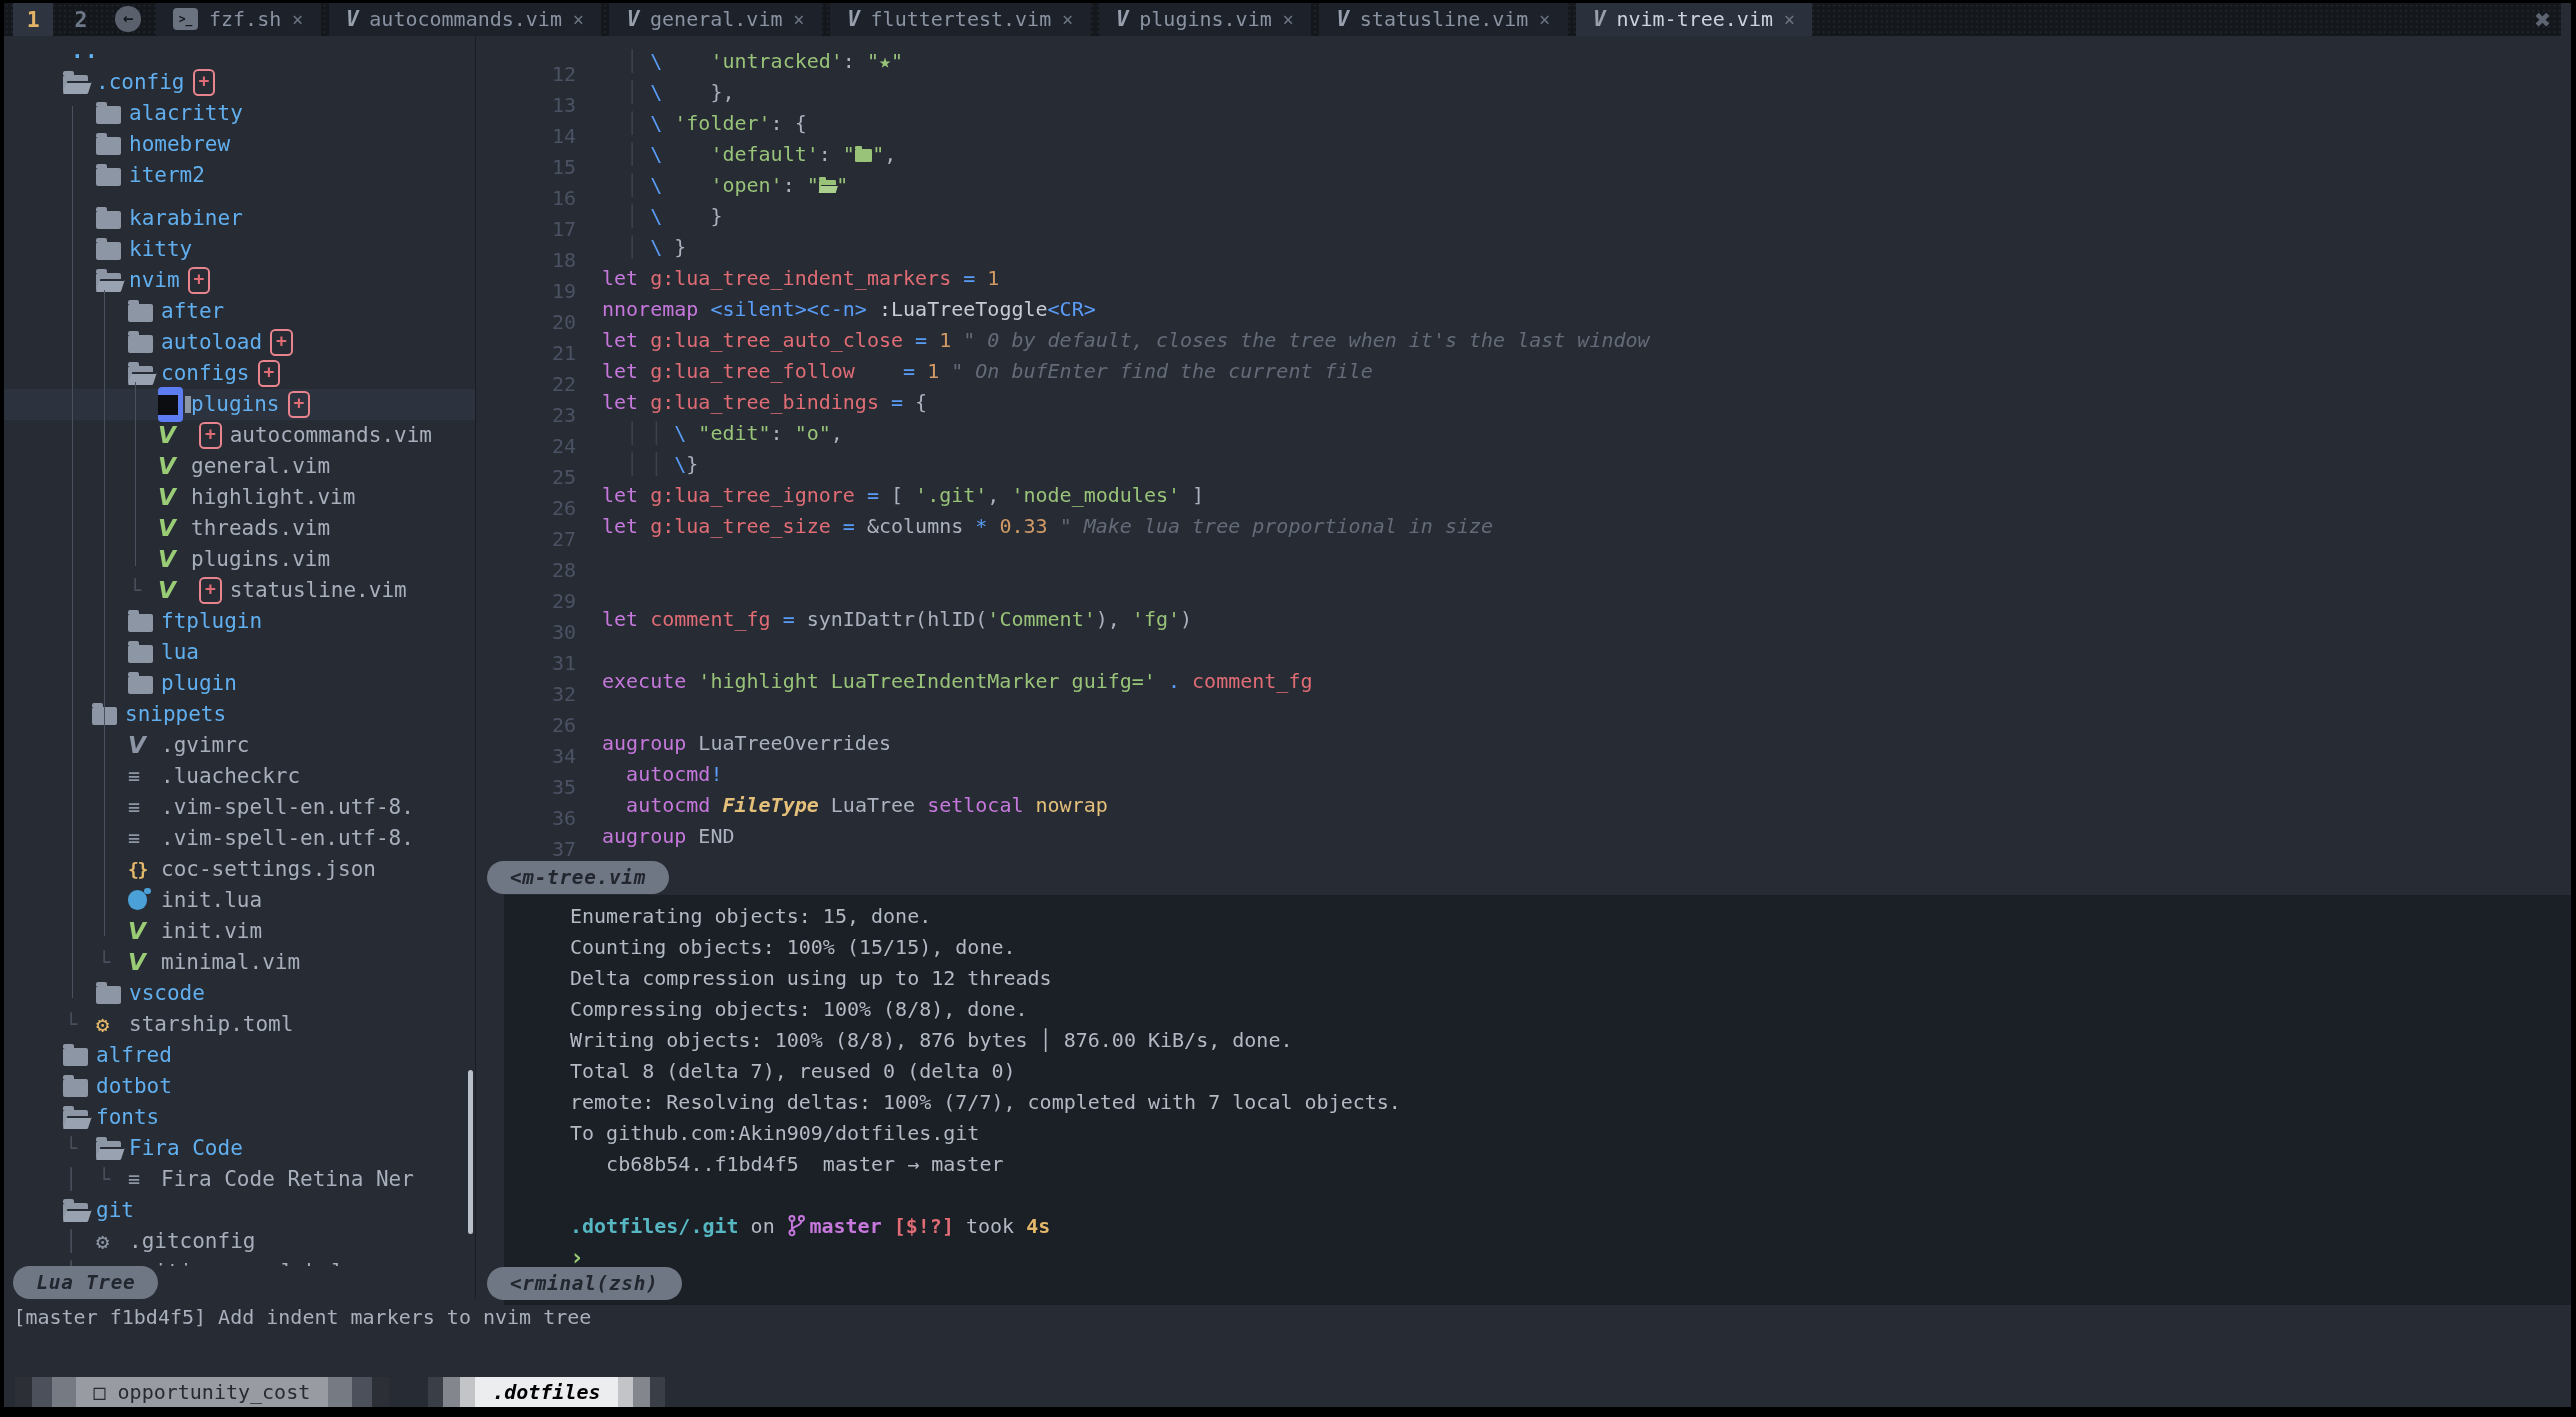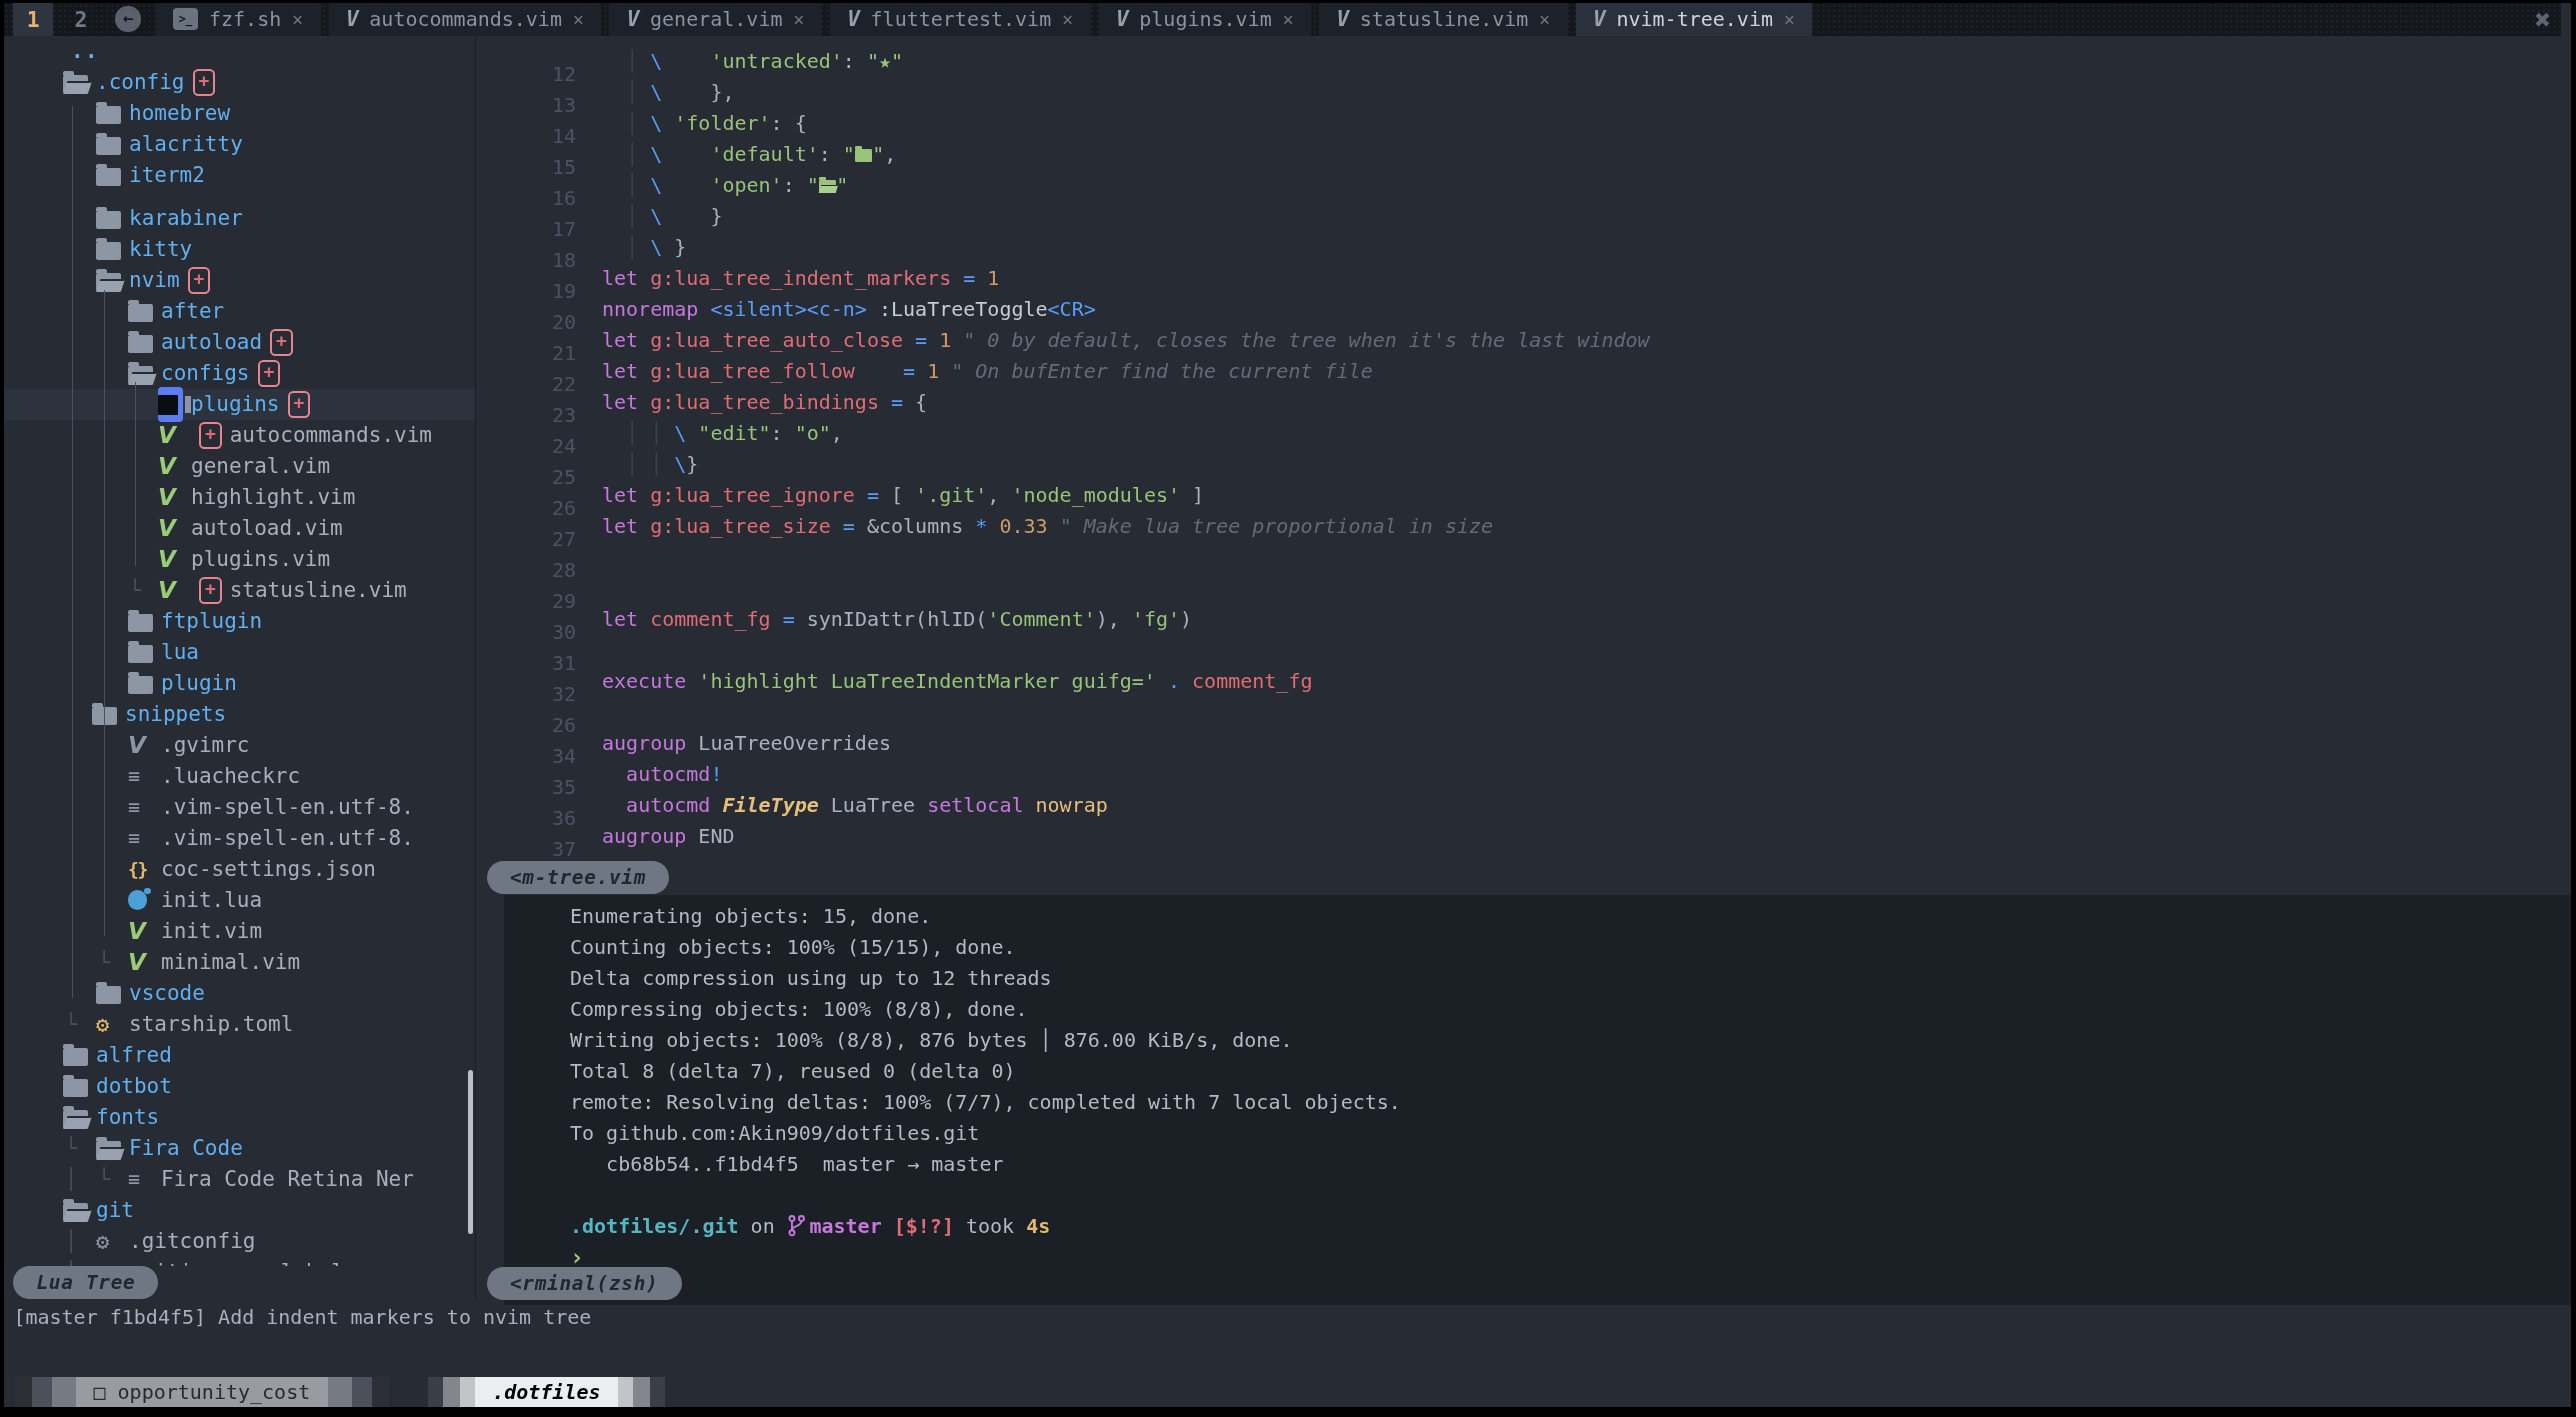--- a/index.html
+++ b/index.html
@@ -146,32 +146,32 @@
           <span class="ibox">
             <span class="fold open"></span>
           </span>
           <span class="lbl dir">.config</span>
           <span class="badge">+</span>
         </div>
         <div class="trow" style="padding-left: 92px;">
           <span class="ibox">
             <span class="fold"></span>
           </span>
+          <span class="lbl dir">alacritty</span>
+        </div>
+        <div class="trow" style="padding-left: 92px;">
+          <span class="ibox">
+            <span class="fold"></span>
+          </span>
           <span class="lbl dir">homebrew</span>
         </div>
         <div class="trow" style="padding-left: 92px;">
           <span class="ibox">
             <span class="fold"></span>
           </span>
-          <span class="lbl dir">alacritty</span>
-        </div>
-        <div class="trow" style="padding-left: 92px;">
-          <span class="ibox">
-            <span class="fold"></span>
-          </span>
           <span class="lbl dir">iterm2</span>
         </div>
         <div class="trow" style="padding-left: 92px; margin-top: 12px;">
           <span class="ibox">
             <span class="fold"></span>
           </span>
           <span class="lbl dir">karabiner</span>
         </div>
         <div class="trow" style="padding-left: 92px;">
           <span class="ibox">
@@ -229,21 +229,21 @@
         <div class="trow" style="padding-left: 154px;">
           <span class="ibox">
             <span class="vico">V</span>
           </span>
           <span class="lbl file">highlight.vim</span>
         </div>
         <div class="trow" style="padding-left: 154px;">
           <span class="ibox">
             <span class="vico">V</span>
           </span>
-          <span class="lbl file">autoload.vim</span>
+          <span class="lbl file">threads.vim</span>
         </div>
         <div class="trow" style="padding-left: 154px;">
           <span class="ibox">
             <span class="vico">V</span>
           </span>
           <span class="lbl file">plugins.vim</span>
         </div>
         <div class="trow" style="padding-left: 154px;">
           <span class="corner" style="left: 125px;">└</span>
           <span class="ibox">

